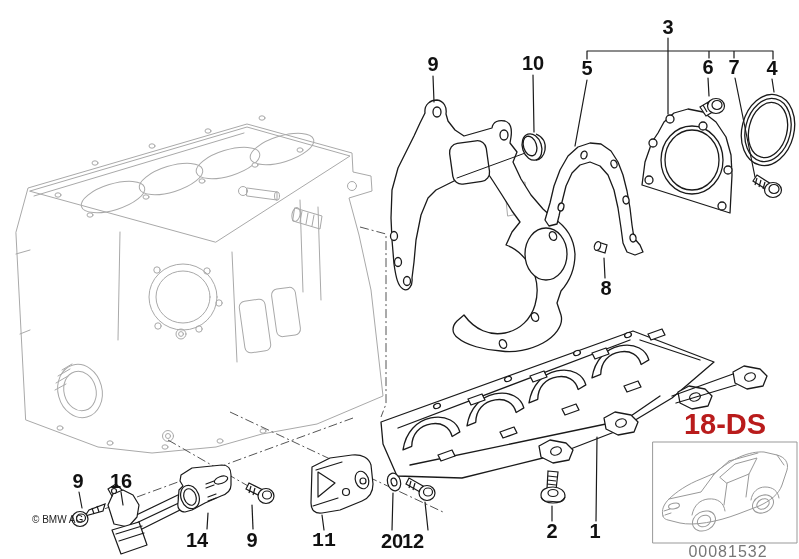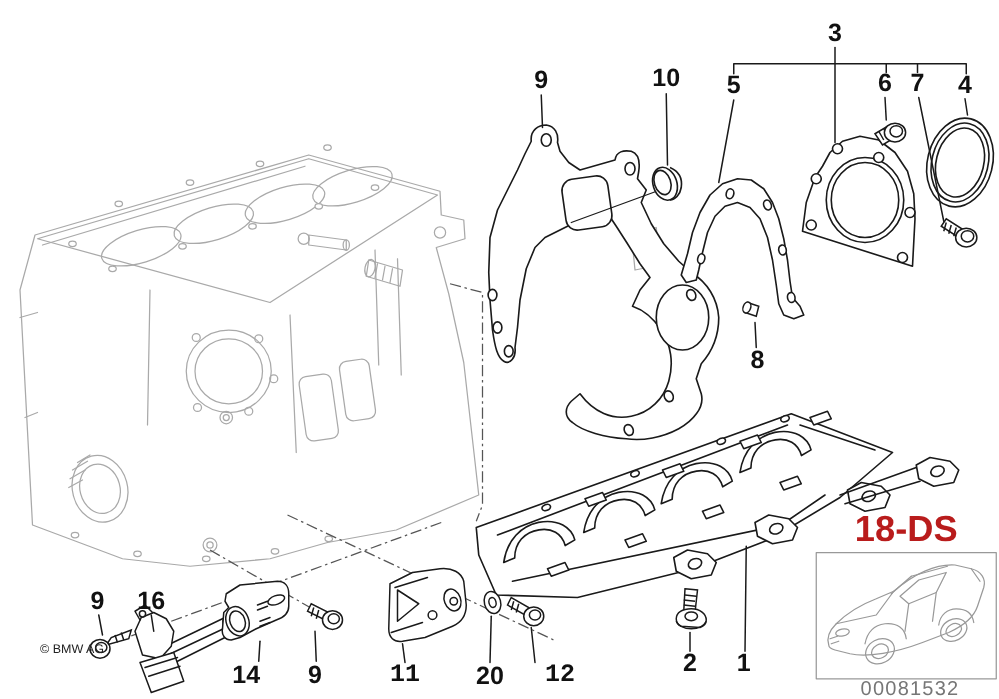--- a/index.html
+++ b/index.html
@@ -373,21 +373,21 @@
       <div class="callout" style="left: 772px; top: 68px;">4</div>
       <div class="callout" style="left: 606px; top: 288px;">8</div>
       <div class="callout" style="left: 552px; top: 531px;">2</div>
       <div class="callout" style="left: 595px; top: 531px;">1</div>
       <div class="callout" style="left: 78px; top: 481px;">9</div>
       <div class="callout" style="left: 121px; top: 481px; text-align: right;">16</div>
       <div class="callout" style="left: 197px; top: 540px;">14</div>
       <div class="callout" style="left: 252px; top: 540px;">9</div>
       <div class="callout" style="left: 324px; top: 541px; font-family: Liberation Mono, monospace;">11</div>
       <div class="callout" style="left: 392px; top: 541px;">20</div>
-      <div class="callout" style="left: 448px; top: 541px; font-family: Liberation Mono, monospace;">12</div>
+      <div class="callout" style="left: 413px; top: 541px;">12</div>
     </div>
 
 <div class="section-code" id="section-code" style="left: 725px; top: 424px;">18-DS</div>
 
 <div class="copyright">© BMW AG</div>
 
 <div class="image-number" id="image-number" style="left: 728px; top: 552px;">00081532</div>
 
 </div>
 

